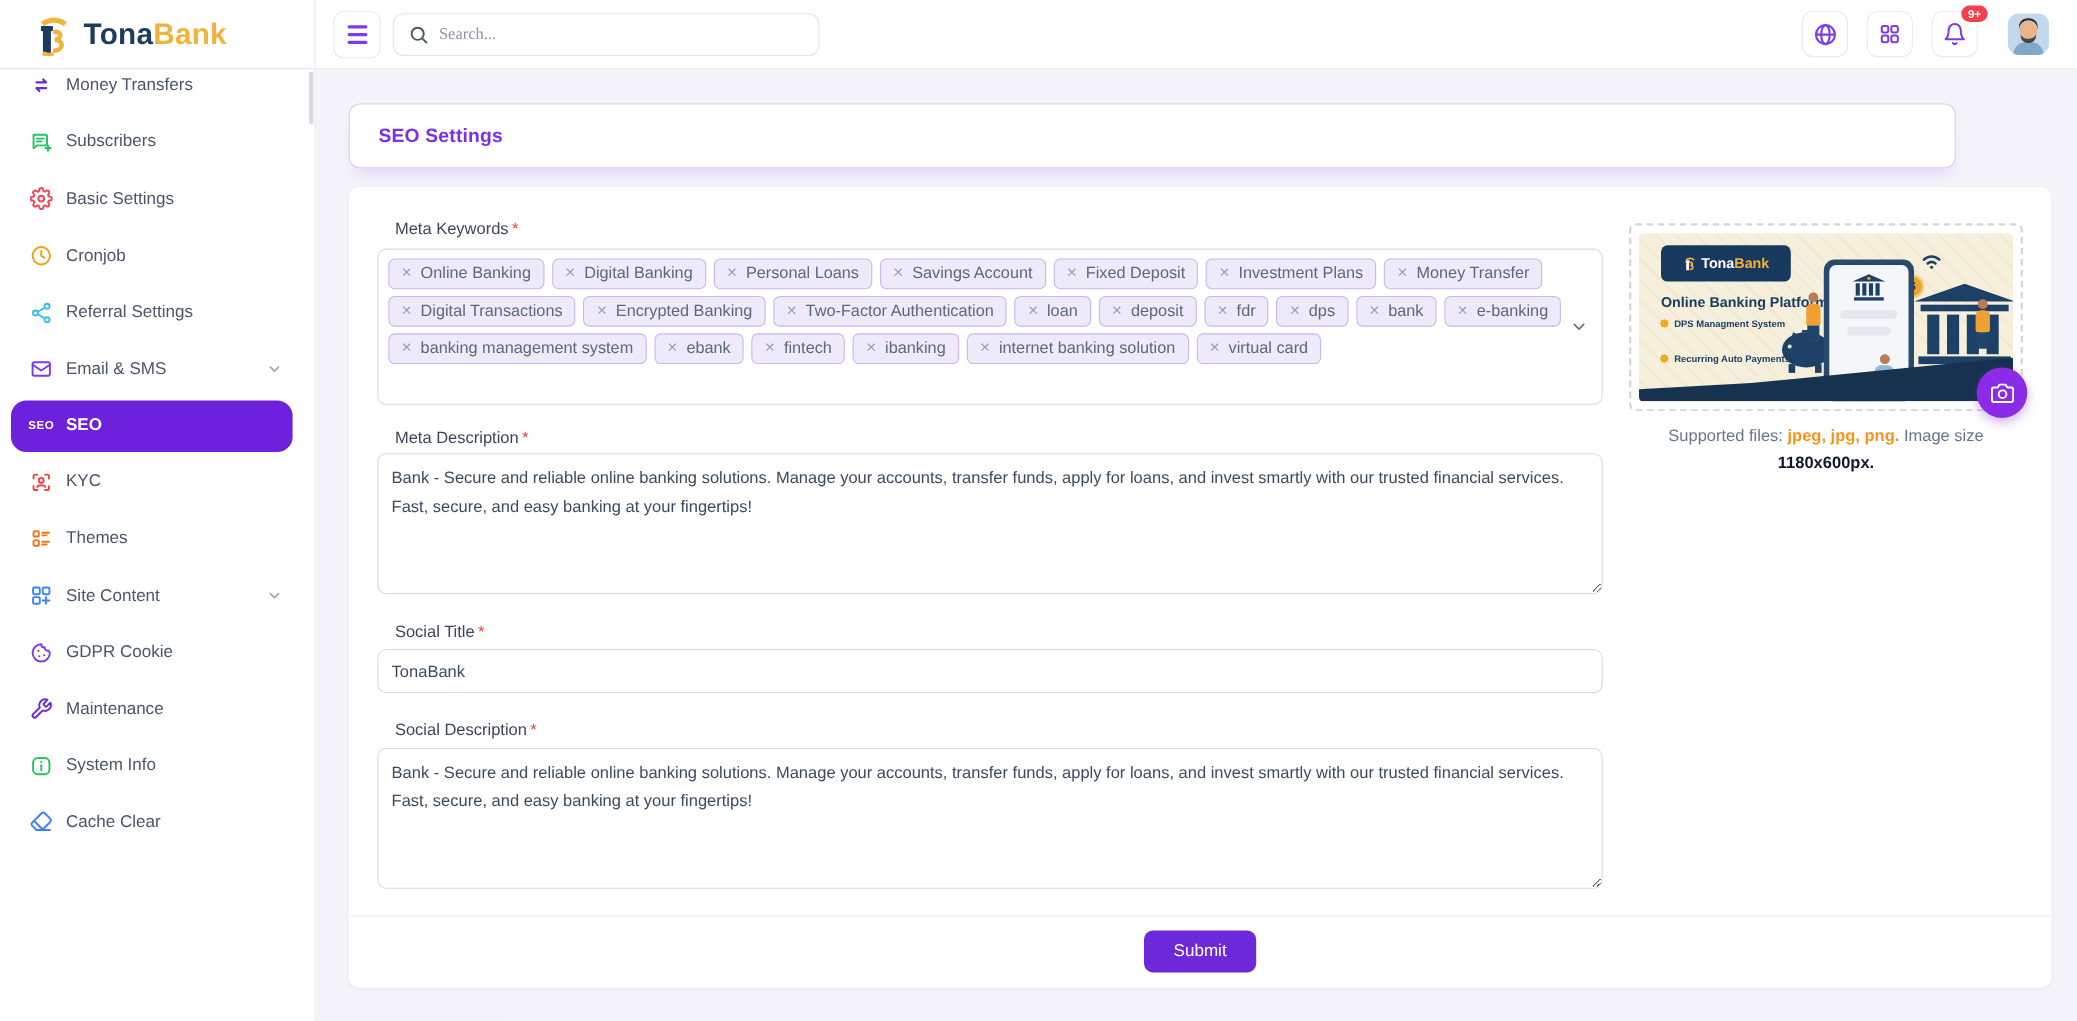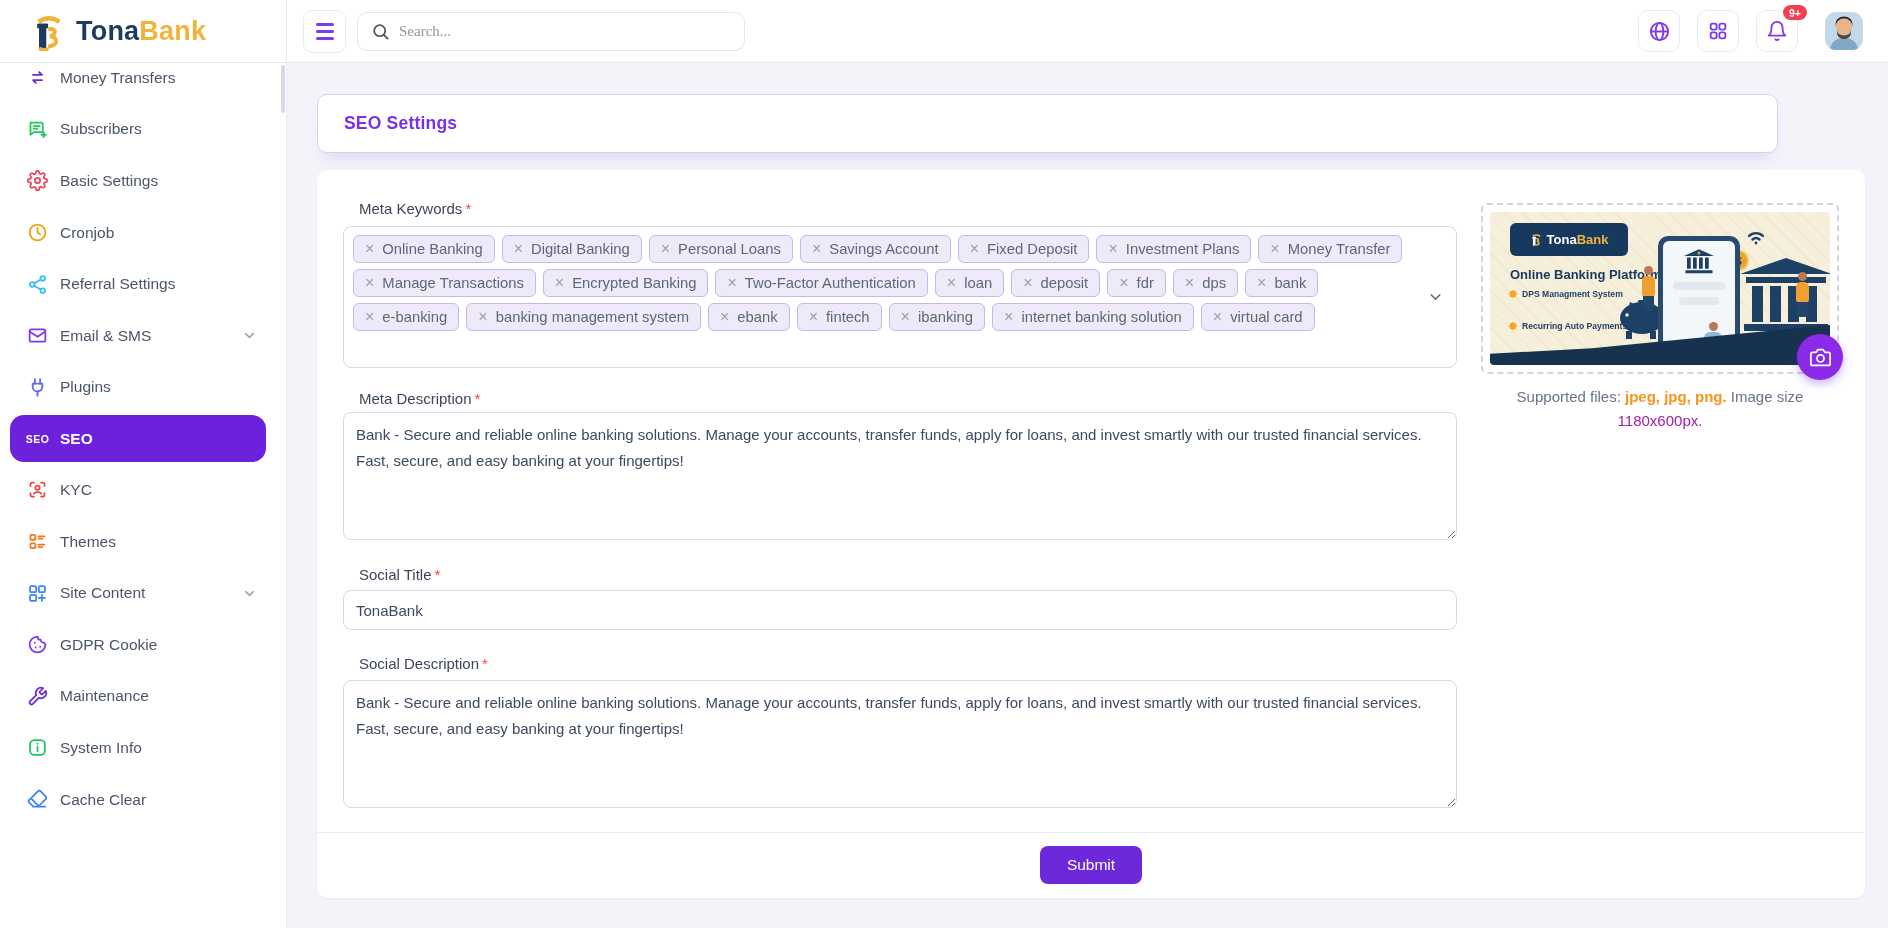--- a/index.html
+++ b/index.html
@@ -75,21 +75,21 @@
   .bn-coin { position:absolute; left:238px; top:38px; width:21px; height:21px; border-radius:50%; background:#e8a32c; border:2px solid #f3c468; color:#17395e; font-size:11px; font-weight:bold; display:flex; align-items:center; justify-content:center; }
   .bn-piggy { position:absolute; left:126px; top:86px; }
   .person { position:absolute; }
   .p-head { width:9px; height:9px; border-radius:50%; background:#b97a56; margin:0 auto 1px; }
   .p-body { width:13px; height:20px; border-radius:5px 5px 2px 2px; }
   .p-legs { width:11px; height:15px; margin:0 auto; background:#22456a; border-radius:0 0 3px 3px; }
   .bn-wedge { position:absolute; left:0; right:0; bottom:0; height:40px; background:#16324f; clip-path:polygon(0 100%, 0 72%, 30% 58%, 100% 0, 100% 100%); }
   .camera-btn { position:absolute; left:316px; top:131px; width:46px; height:46px; border-radius:50%; background:#8b2be8; border:none; display:flex; align-items:center; justify-content:center; cursor:pointer; box-shadow:0 4px 10px rgba(120,40,220,.35); }
   .upload-caption { margin-top:11px; text-align:center; font-size:15px; line-height:24px; color:#68748a; }
   .upload-caption .files { color:#f7941d; font-weight:bold; }
-  .upload-caption .size { color:#a21caf; font-weight:normal; }
+  .upload-caption .size { color:#0f172a; font-weight:bold; }
 </style>
 </head>
 <body>
 
 <div class="header">
   <div class="logo-zone">
     <div class="logo">
       <svg width="38" height="40" viewBox="0 0 40 44">
         <path d="M7 10 Q20 1 33 10 L30 14 Q20 7 10 14 Z" fill="#f0b43c"></path>
         <rect x="7" y="14" width="12" height="5" fill="#1d3a5f"></rect>
@@ -215,30 +215,20 @@
           </svg>
       </span>
       <span class="nav-label">Email &amp; SMS</span>
       <span class="nav-chev">
         <svg width="15" height="15" viewBox="0 0 24 24" fill="none" stroke="currentColor" stroke-width="2.4" stroke-linecap="round" stroke-linejoin="round">
             <polyline points="6 9 12 15 18 9"></polyline>
           </svg>
       </span>
     </a>
 
-    <a class="nav-item">
-      <span class="nav-ico" style="color:#6366f1">
-        <svg width="21" height="21" viewBox="0 0 24 24" fill="none" stroke="currentColor" stroke-width="2.1" stroke-linecap="round" stroke-linejoin="round">
-            <path d="M9 2.5v5M15 2.5v5"></path>
-            <path d="M6.5 7.5h11v3.5a5.5 5.5 0 0 1-11 0z"></path>
-            <path d="M12 16.5v5"></path>
-          </svg>
-      </span>
-      <span class="nav-label">Plugins</span>
-    </a>
 
 
     <a class="nav-item active">
       <span class="nav-ico">
           <span class="seo-badge">SEO</span>
         </span>
       <span class="nav-label">SEO</span>
     </a>
 
     <a class="nav-item">
@@ -366,21 +356,21 @@
       <span class="tag">
           <span class="tag-x">×</span>
           <span>Investment Plans</span>
         </span>
       <span class="tag">
           <span class="tag-x">×</span>
           <span>Money Transfer</span>
         </span>
       <span class="tag">
           <span class="tag-x">×</span>
-          <span>Manage Transactions</span>
+          <span>Digital Transactions</span>
         </span>
       <span class="tag">
           <span class="tag-x">×</span>
           <span>Encrypted Banking</span>
         </span>
       <span class="tag">
           <span class="tag-x">×</span>
           <span>Two-Factor Authentication</span>
         </span>
       <span class="tag">

